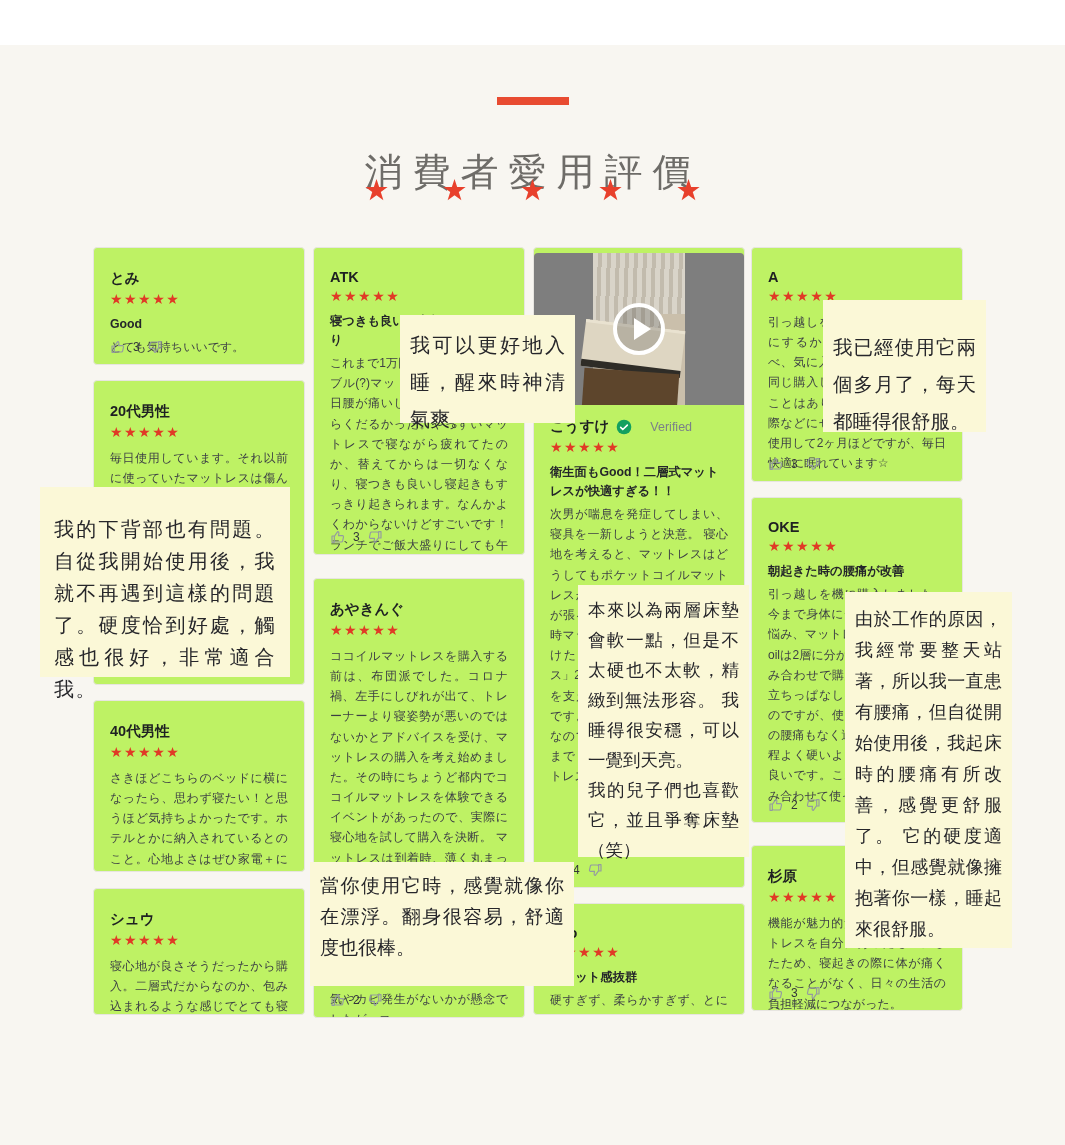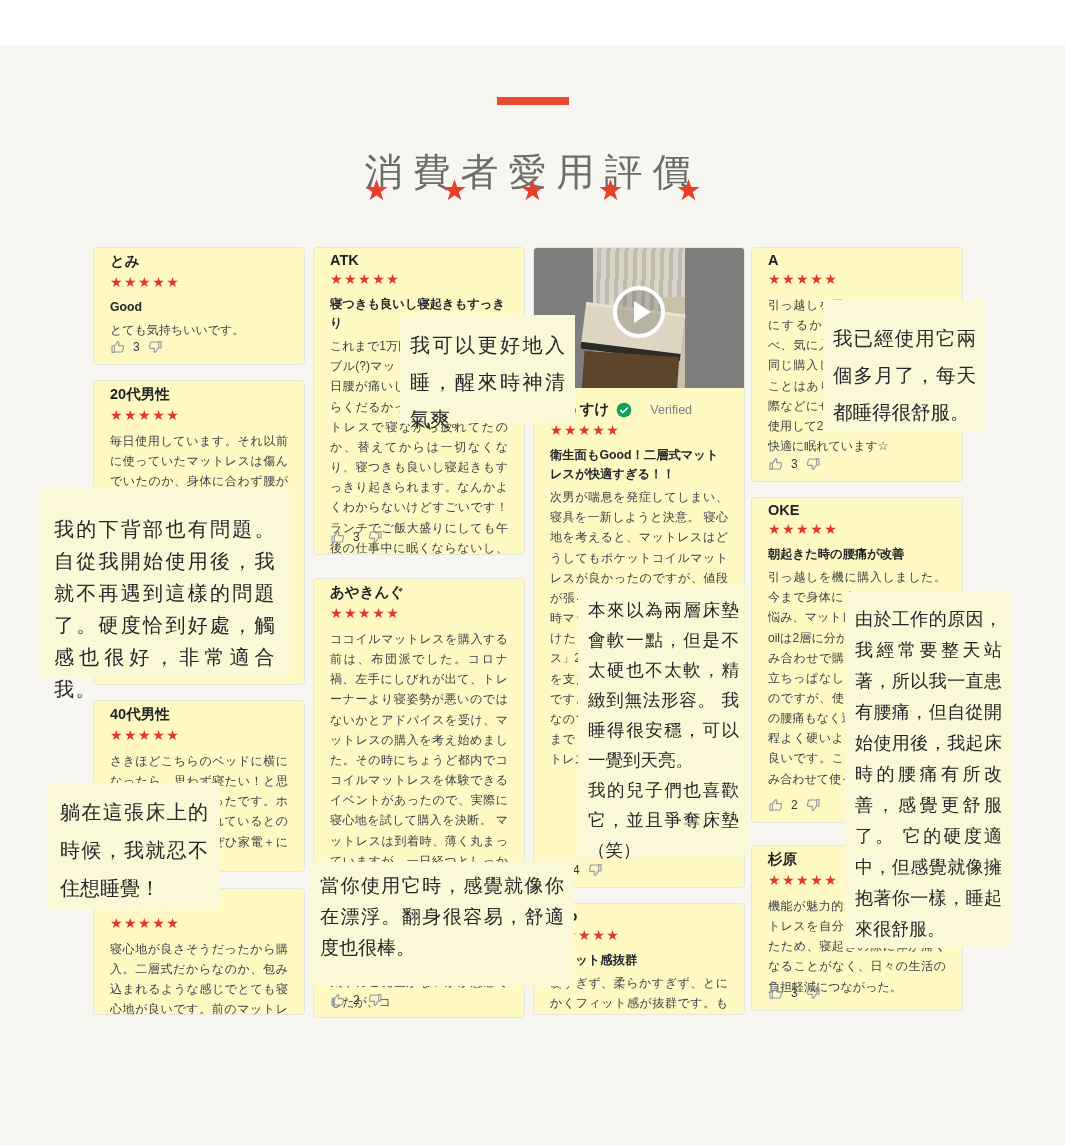--- a/index.html
+++ b/index.html
@@ -5,22 +5,22 @@
   html,body{margin:0;padding:0;background:#ffffff;}
   .page{position:relative;width:1065px;height:1145px;overflow:hidden;
         font-family:"Liberation Sans","DejaVu Sans",sans-serif;background:#ffffff;}
   .section{position:absolute;left:0;top:45px;width:1065px;height:1118px;background:#f8f6f1;}
   .accent-bar{position:absolute;left:497px;top:52px;width:72px;height:8px;background:#e84b31;}
   .sec-title{position:absolute;left:0;right:0;top:70px;text-align:center;
         font-family:"Liberation Serif","DejaVu Serif",serif;font-size:38px;font-weight:400;
         color:#6e6c68;letter-spacing:10px;}
   .hstars{position:absolute;left:0;right:0;top:128px;text-align:center;color:#e8402c;
         font-size:29px;letter-spacing:22px;transform:translateX(11px);}
-  .card{position:absolute;width:212px;background:#fef9c3;border:1px solid #e7e5e0;
-        border-radius:4px;padding:2px 16px;box-sizing:border-box;overflow:hidden;}
+  .card{position:absolute;width:212px;background:#bef264;border:1px solid #e7e5e0;
+        border-radius:4px;padding:19px 16px;box-sizing:border-box;overflow:hidden;}
   .name{font-size:14.5px;font-weight:bold;color:#1e2022;margin:2px 0 3px;}
   .name-row{display:flex;align-items:center;gap:7px;margin:2px 0 3px;}
   .name-row .name{margin:0;}
   .verified{display:flex;align-items:center;gap:18px;font-size:12.5px;color:#7b8188;}
   .stars{color:#e03a26;font-size:14px;letter-spacing:1.5px;margin-bottom:8px;}
   .rtitle{font-size:12.3px;font-weight:bold;color:#24262a;line-height:1.55;margin-bottom:3px;
         word-break:break-all;}
   .rbody{font-size:12px;color:#3c3f44;line-height:1.68;text-align:justify;word-break:break-all;}
   .actions{position:absolute;left:16px;bottom:9px;display:flex;align-items:center;gap:7px;}
   .count{font-size:12px;color:#33363a;}
@@ -232,20 +232,19 @@
         <span class="thumb" style="transform:rotate(180deg);">
             <svg width="16" height="16" viewBox="0 0 24 24" fill="none" stroke="#949aa1" stroke-width="1.7" stroke-linejoin="round">
               <path d="M3 10.5h3.5V20H3zM6.5 18.5V11l5-7c.9 0 1.9.8 1.9 2l-.7 4h6.1c1 0 1.7.9 1.5 1.9l-1.4 6.2c-.2.9-1 1.4-1.9 1.4H9c-.9 0-1.7-.3-2.5-1z"></path>
             </svg>
           </span>
       </div>
     </article>
   </div>
 
   <div class="ov" style="left:400px;top:315px;width:175px;height:108px;padding:12px 10px;font-size:20px;line-height:37px;">我可以更好地入睡，醒來時神清氣爽。</div>
-  <div class="ov" style="left:823px;top:300px;width:163px;height:132px;padding:20px 10px;font-size:19.5px;line-height:37px;">我已經使用它兩個多月了，每天都睡得很舒服。</div>
+  <div class="ov" style="left:823px;top:300px;width:163px;height:132px;padding:29px 10px;font-size:19.5px;line-height:37px;">我已經使用它兩個多月了，每天都睡得很舒服。</div>
   <div class="ov" style="left:40px;top:487px;width:250px;height:190px;padding:26px 14px;font-size:20px;line-height:32px;letter-spacing:1.5px;">我的下背部也有問題。自從我開始使用後，我就不再遇到這樣的問題了。硬度恰到好處，觸感也很好，非常適合我。</div>
   <div class="ov" style="left:845px;top:592px;width:167px;height:356px;padding:12px 10px;font-size:18px;line-height:31px;">由於工作的原因，我經常要整天站著，所以我一直患有腰痛，但自從開始使用後，我起床時的腰痛有所改善，感覺更舒服了。 它的硬度適中，但感覺就像擁抱著你一樣，睡起來很舒服。</div>
   <div class="ov" style="left:578px;top:585px;width:171px;height:272px;padding:10px 10px;font-size:17.5px;line-height:30px;">本來以為兩層床墊會軟一點，但是不太硬也不太軟，精緻到無法形容。 我睡得很安穩，可以一覺到天亮。
 我的兒子們也喜歡它，並且爭奪床墊（笑）</div>
-  <div class="ov" style="left:48px;top:783px;width:172px;height:126px;padding:10px 12px;font-size:20px;line-height:38px;">躺在這張床上的時候，我就忍不住想睡覺！</div>
   <div class="ov" style="left:310px;top:862px;width:264px;height:124px;padding:8px 10px;font-size:19px;line-height:31px;">當你使用它時，感覺就像你在漂浮。翻身很容易，舒適度也很棒。</div>
 </div>
 
 </body></html>

